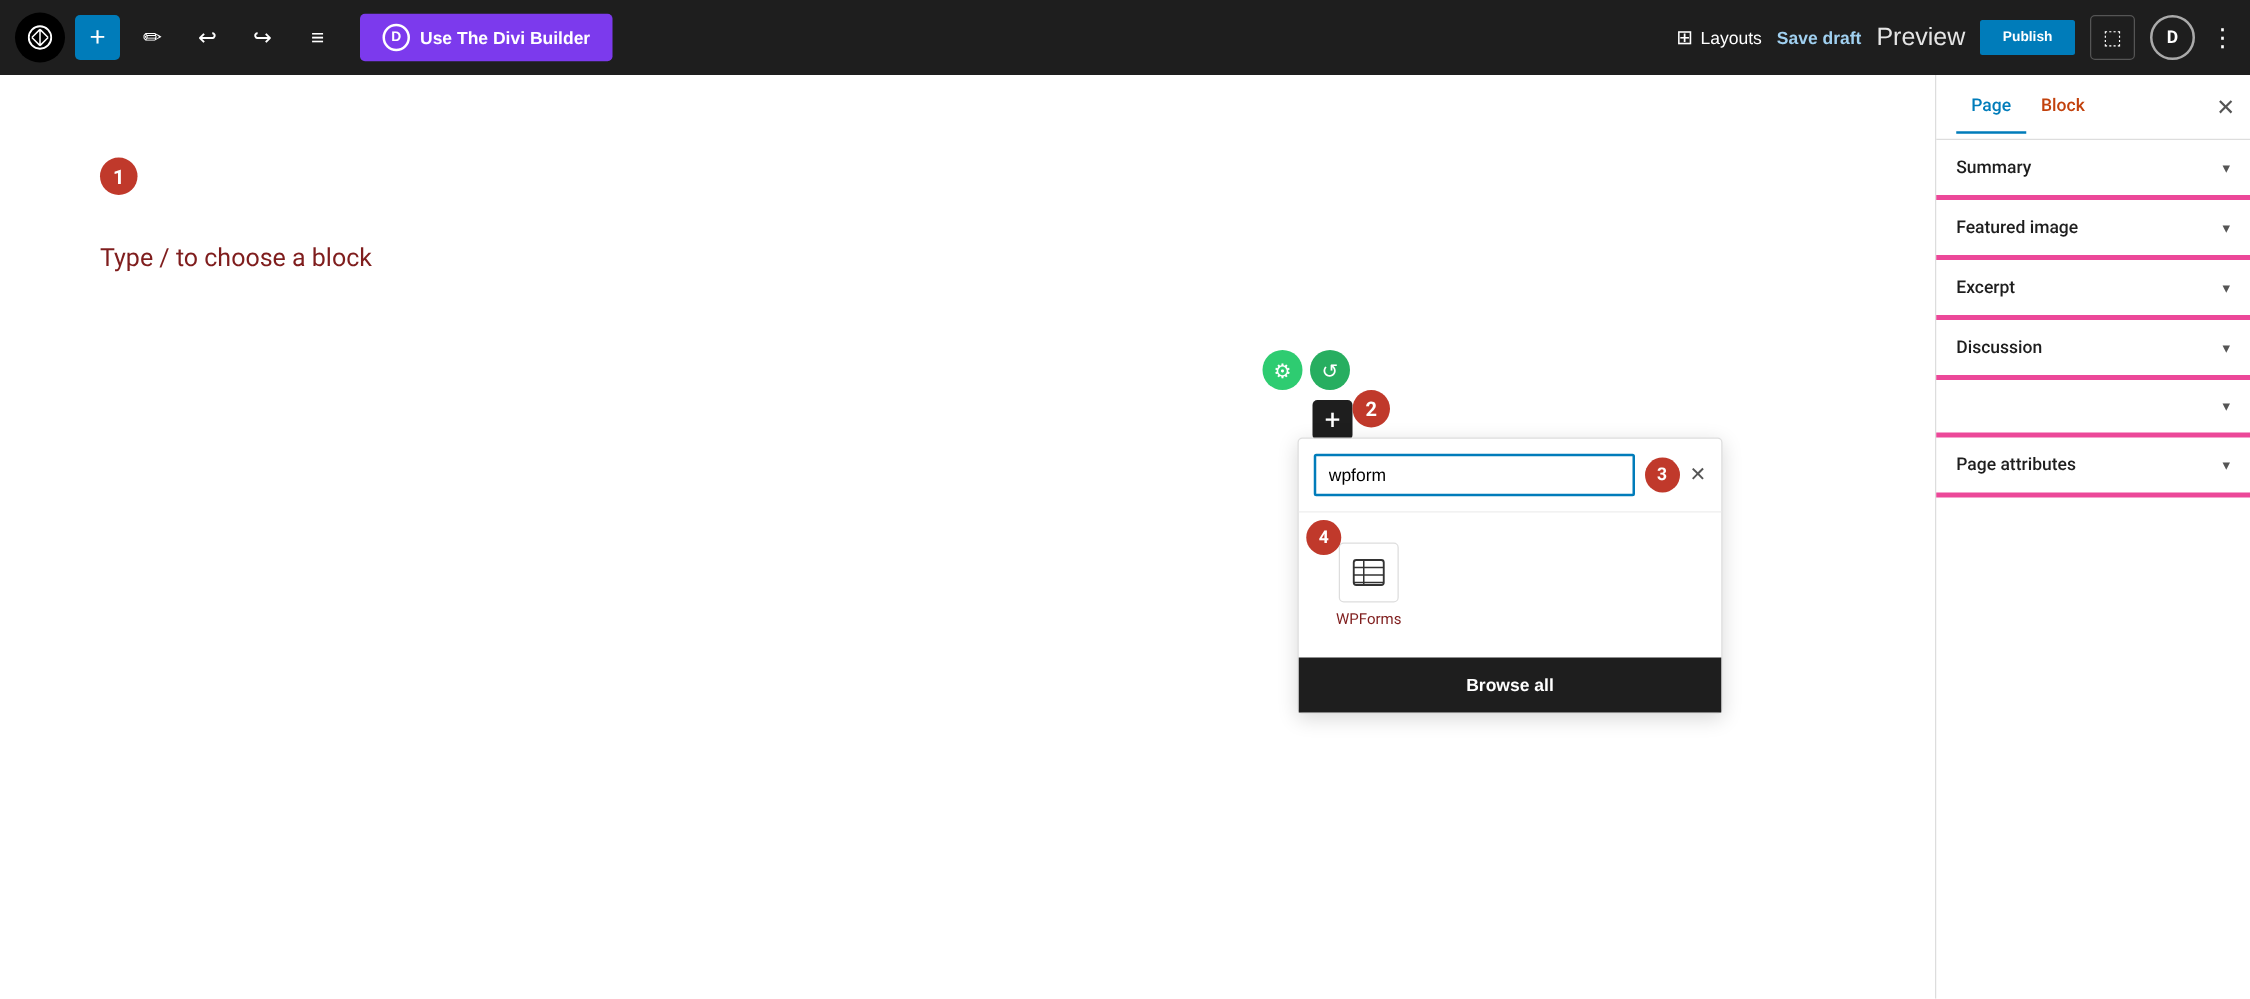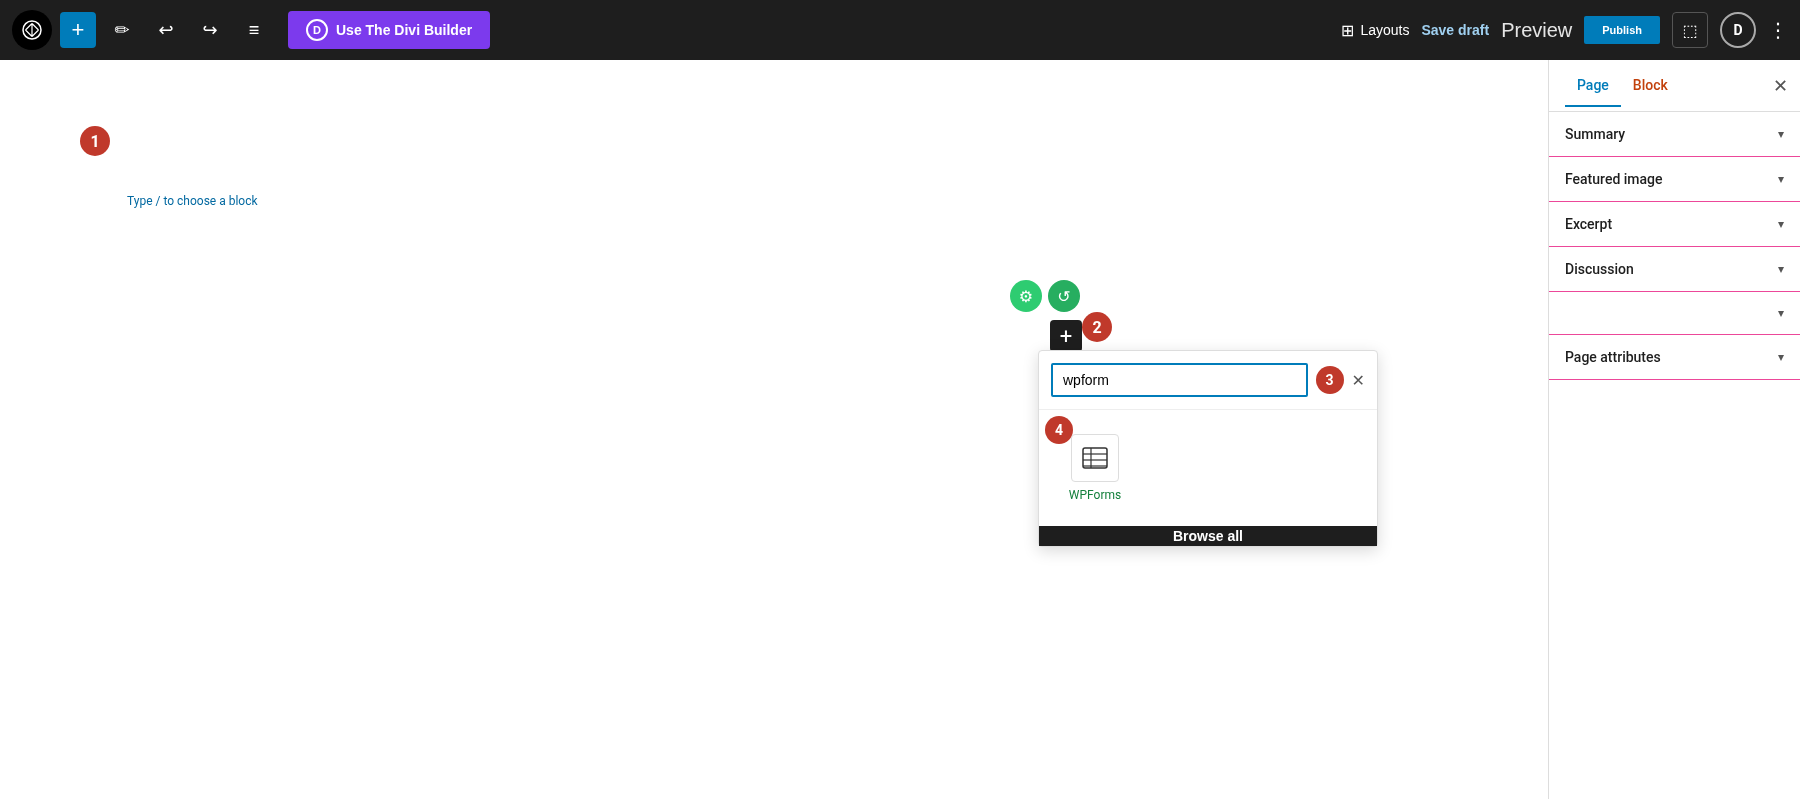--- a/index.html
+++ b/index.html
@@ -145,25 +145,24 @@
       margin-top: 6px;
     }
     .post-title {
       font-size: 36px;
       font-weight: 700;
       color: #1e1e1e;
       line-height: 1.3;
     }
 
     .block-placeholder {
-      color: #0369a1;
-      font-size: 12px;
+      color: #7f1d1d;
+      font-size: 20px;
       margin-top: 10px;
       padding: 8px 0;
-      margin-left: 47px;
     }
 
     
     .block-controls {
       display: flex;
       align-items: center;
       gap: 6px;
       position: absolute;
       top: 220px;
       left: 1010px;
@@ -268,21 +267,21 @@
     .block-icon-box {
       width: 48px; height: 48px;
       border: 1px solid #ddd;
       border-radius: 4px;
       display: flex; align-items: center; justify-content: center;
       font-size: 24px;
       background: #fff;
     }
     .block-label {
       font-size: 12px;
-      color: #15803d;
+      color: #7f1d1d;
       text-align: center;
     }
     .step-badge-4 {
       width: 28px; height: 28px;
       background: #c0392b;
       border-radius: 50%;
       color: #fff;
       font-size: 14px;
       font-weight: 700;
       display: flex; align-items: center; justify-content: center;
@@ -291,21 +290,21 @@
       left: -10px;
     }
 
     .browse-all-btn {
       width: 100%;
       background: #1e1e1e;
       border: none;
       color: #fff;
       font-size: 14px;
       font-weight: 600;
-      padding: 2px;
+      padding: 14px;
       cursor: pointer;
       text-align: center;
     }
 
     
     .sidebar {
       width: 252px;
       border-left: 1px solid #ddd;
       background: #fff;
       display: flex;
@@ -333,21 +332,21 @@
       border-bottom: 2px solid #007cba;
     }
     .sidebar-close-btn {
       position: absolute;
       right: 12px;
       background: transparent; border: none;
       color: #555; font-size: 18px; cursor: pointer;
     }
 
     .sidebar-section {
-      border-bottom: 1px solid #ec4899;
+      border-bottom: 4px solid #ec4899;
     }
     .sidebar-section-header {
       display: flex;
       align-items: center;
       justify-content: space-between;
       padding: 14px 16px;
       cursor: pointer;
       font-size: 14px;
       font-weight: 500;
       color: #1e1e1e;

